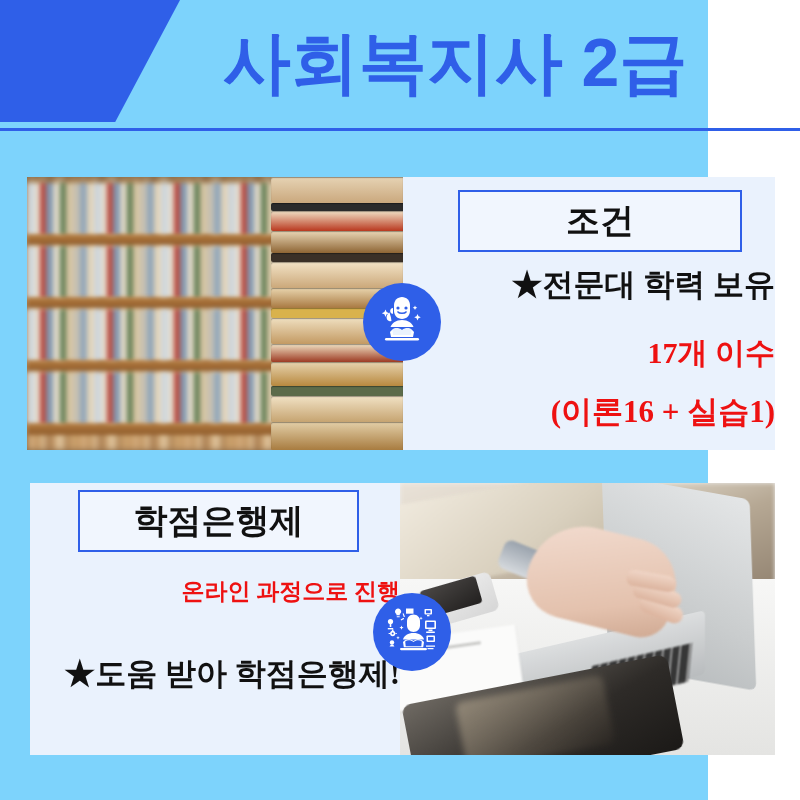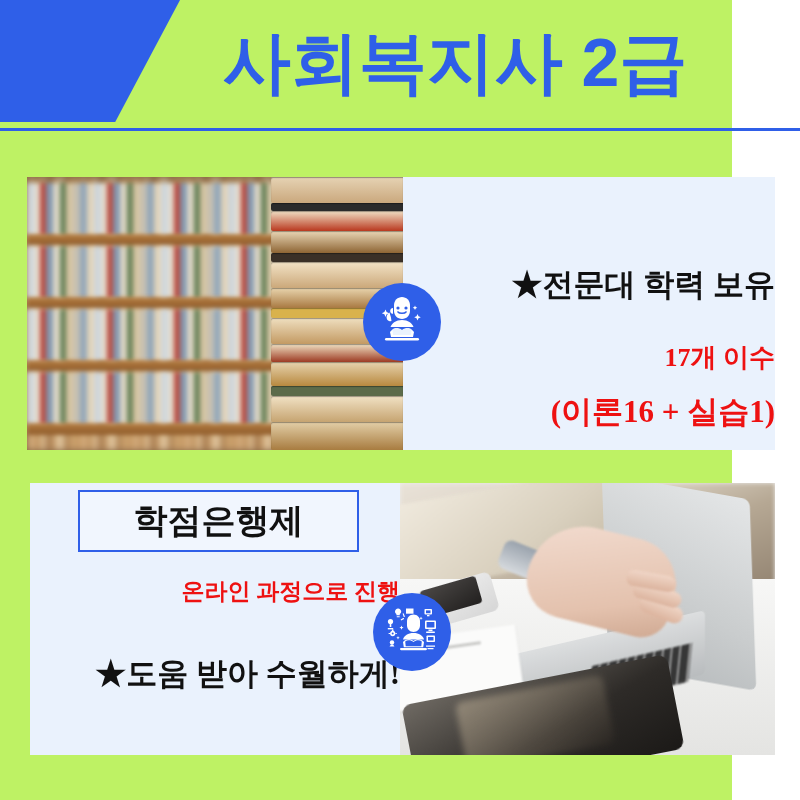--- a/index.html
+++ b/index.html
@@ -1,17 +1,17 @@
 <!DOCTYPE html>
 <html><head>
 <meta charset="utf-8">
 <style>
   html,body{margin:0;padding:0;background:#ffffff;}
   body{width:800px;height:800px;font-family:"Liberation Sans","DejaVu Sans",sans-serif;overflow:hidden;}
-  .page{position:relative;width:708px;height:800px;background:#bef264;padding-left:24px;}
+  .page{position:relative;width:708px;height:800px;background:#7dd3fc;}
 
   
   .header{position:absolute;left:0;top:0;width:800px;height:131px;}
   .hdr-shape{position:absolute;left:0;top:0;width:180px;height:122px;background:#2f5fe8;
              clip-path:polygon(0 0,100% 0,64% 100%,0 100%);}
   .hdr-title{position:absolute;left:175px;top:12px;width:560px;height:100px;
              display:flex;align-items:center;justify-content:center;
              font-size:68px;font-weight:bold;color:#2f5fe8;letter-spacing:0px;
              white-space:nowrap;line-height:1;}
   .hdr-rule{position:absolute;left:0;top:128px;width:800px;height:3px;background:#2f5fe8;}
@@ -101,21 +101,21 @@
   .titlebox-left{left:48px;top:7px;width:277px;height:58px;text-align:right;}
 
   .line{position:absolute;width:100%;text-align:right;white-space:nowrap;
         font-weight:bold;line-height:1;font-family:Liberation Serif, serif;}
   .blk{color:#111;}
   .red{color:#ee1111;}
 
   
   .r1{left:0;top:92px;font-size:31px;}
   .r2{left:0;top:133px;font-size:31px;}
-  .r3{left:0;top:168px;font-size:26px;}
+  .r3{left:0;top:161px;font-size:30px;}
   .r4{left:0;top:219px;font-size:31px;}
 
   
   .l1{left:0;top:97px;font-size:23px;}
   .l2{left:0;top:175px;font-size:31px;}
 
   
   .badge{position:absolute;border-radius:50%;background:#2f5fe8;
          display:flex;align-items:center;justify-content:center;}
   .badge-study{left:363px;top:283px;width:78px;height:78px;}
@@ -157,29 +157,30 @@
       <i style="top:141px;height:26px;background:linear-gradient(180deg,#efdfc0,#c39a63)"></i>
       <i style="top:167px;height:18px;background:linear-gradient(180deg,#efe0c2,#9d3b24)"></i>
       <i style="top:185px;height:24px;background:linear-gradient(180deg,#e7d3ae,#b8893f)"></i>
       <i style="top:209px;height:10px;background:#5c6b4a"></i>
       <i style="top:219px;height:26px;background:linear-gradient(180deg,#f1e2c5,#c6a471)"></i>
       <i style="top:245px;height:28px;background:linear-gradient(180deg,#e3cfa8,#a87c40)"></i>
     </div>
   </div>
 
   <div class="panel panel-right">
+    <div class="titlebox titlebox-right">조건</div>
     <div class="line r1 blk">★전문대 학력 보유</div>
     <div class="line r3 red">17개 이수</div>
     <div class="line r4 red">(이론16 + 실습1)</div>
   </div>
 
   <div class="panel panel-left">
     <div class="titlebox titlebox-left">학점은행제</div>
     <div class="line l1 red">온라인 과정으로 진행</div>
-    <div class="line l2 blk">★도움 받아 수월하게!</div>
+    <div class="line l2 blk">★도움 받아 학점은행제!</div>
   </div>
 
   <div class="photo desk">
     <div class="top-wear"></div>
     <div class="sleeve"></div>
     <div class="deskplane"></div>
     <div class="lap-screen"></div>
     <div class="lap-base"></div>
     <div class="keys"></div>
     <div class="watch"></div>

